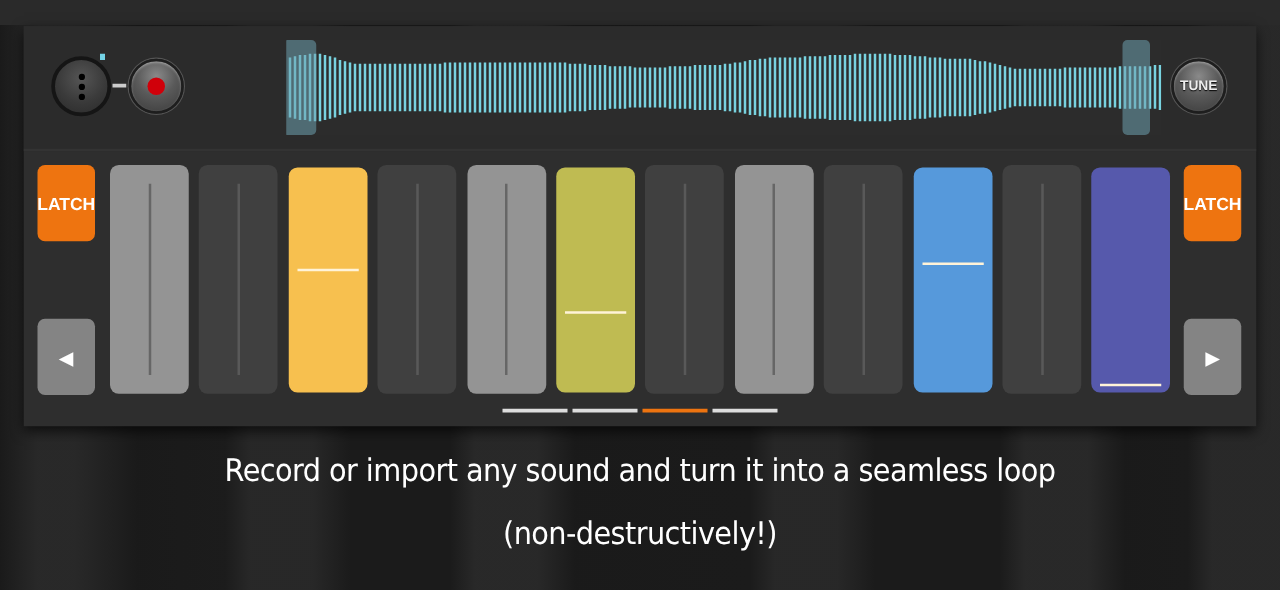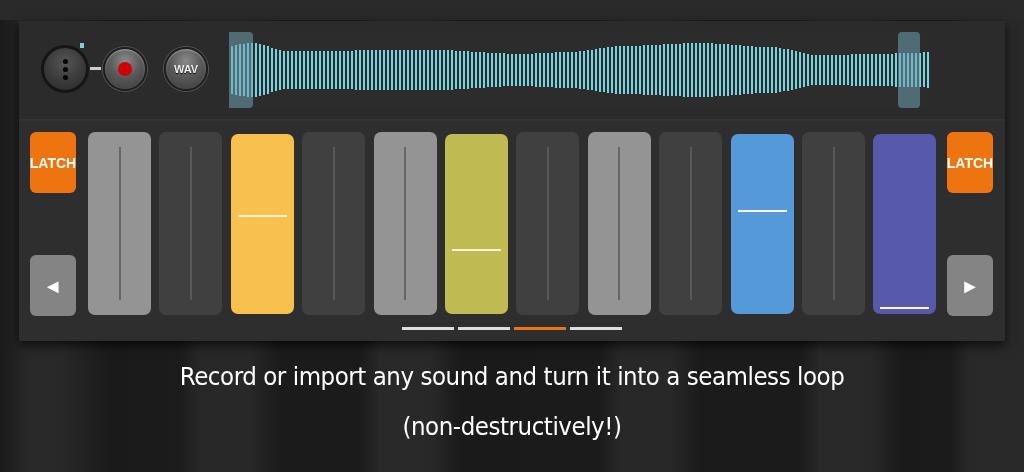--- a/index.html
+++ b/index.html
@@ -99,23 +99,20 @@
   <div class="top-bar">
     <div class="knob">
       <span class="knob-dot"></span>
       <span class="knob-dot"></span>
       <span class="knob-dot"></span>
     </div>
     <div class="knob-marker"></div>
     <div class="connector"></div>
     <div class="circ-btn" style="left:84px; top:26px;">
       <span class="rec-dot"></span>
-    </div>
-    <div class="circ-btn" style="left:145px; top:26px;">
-      <span>WAV</span>
     </div>
     <div class="waveform">
       <div class="wave-bars" id="wave-bars">
           <div class="wave-bar" style="left: 2px; height: 48.7321px; top: 13.6339px;"></div>
           <div class="wave-bar" style="left: 6px; height: 49.713px; top: 13.1435px;"></div>
           <div class="wave-bar" style="left: 10px; height: 51.3px; top: 12.35px;"></div>
           <div class="wave-bar" style="left: 14px; height: 52.887px; top: 11.5565px;"></div>
           <div class="wave-bar" style="left: 18px; height: 53.8679px; top: 11.0661px;"></div>
           <div class="wave-bar" style="left: 22px; height: 53.9003px; top: 11.0499px;"></div>
           <div class="wave-bar" style="left: 26px; height: 53.1172px; top: 11.4414px;"></div>
@@ -284,20 +281,23 @@
           <div class="wave-bar" style="left: 678px; height: 34.003px; top: 20.9985px;"></div>
           <div class="wave-bar" style="left: 682px; height: 34.3248px; top: 20.8376px;"></div>
           <div class="wave-bar" style="left: 686px; height: 34.6105px; top: 20.6947px;"></div>
           <div class="wave-bar" style="left: 690px; height: 34.8422px; top: 20.5789px;"></div>
           <div class="wave-bar" style="left: 694px; height: 35.0052px; top: 20.4974px;"></div>
           <div class="wave-bar" style="left: 698px; height: 35.0894px; top: 20.4553px;"></div>
         </div>
       <div class="wave-handle" style="left:-3px;"></div>
       <div class="wave-handle" style="left:669px; width:22px;"></div>
     </div>
+    <div class="circ-btn" style="left:918px; top:26px;">
+      <span>TUNE</span>
+    </div>
   </div>
 
   <div class="side-btn latch" style="left:11px; top:111px;">
     <span>LATCH</span>
   </div>
   <div class="side-btn arrow" style="left:11px; top:234px;">
     <span>◀</span>
   </div>
 
   <div id="faders">

